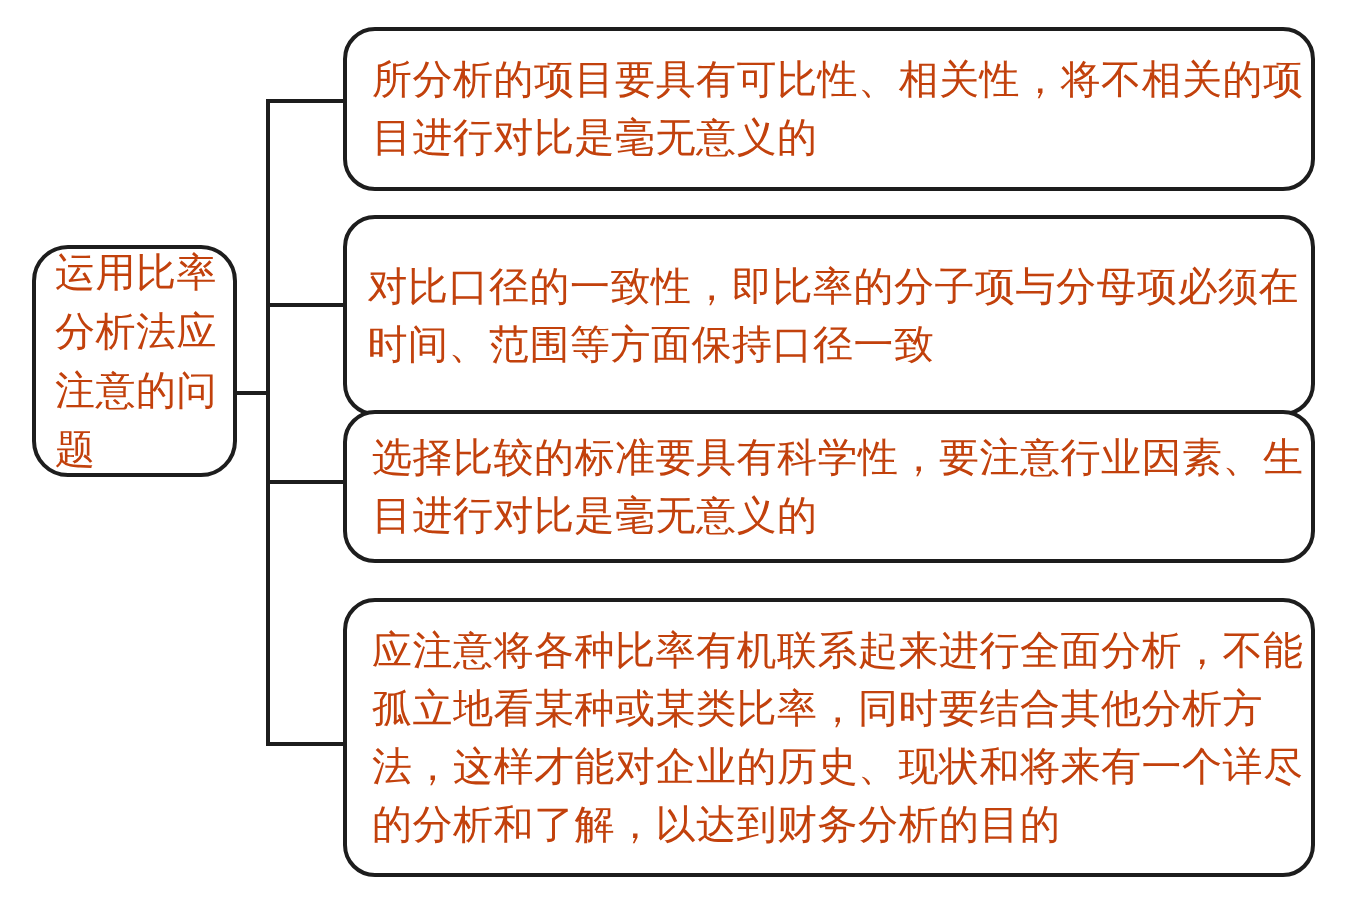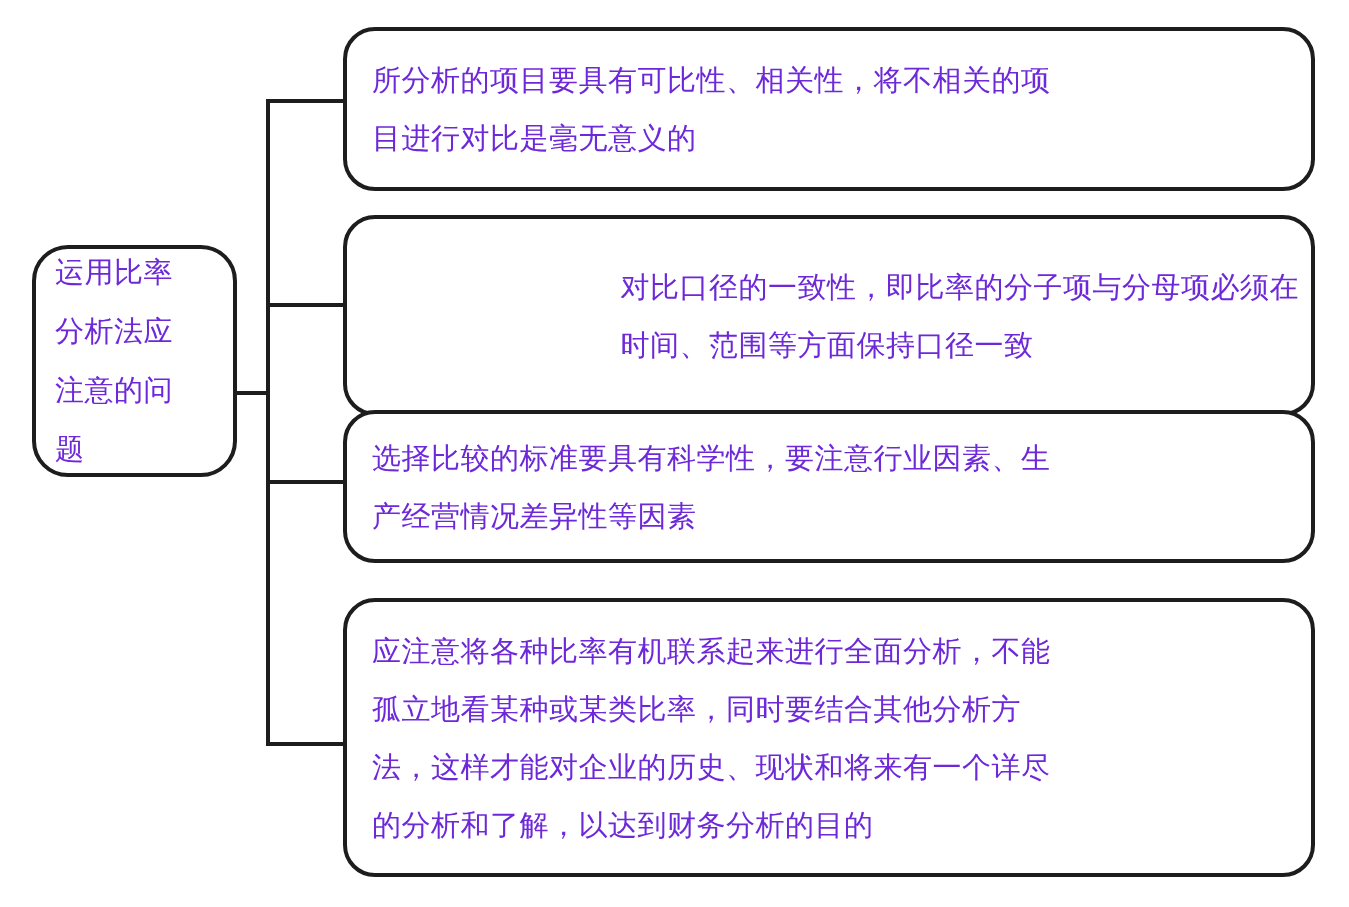--- a/index.html
+++ b/index.html
@@ -26,22 +26,22 @@
     position: absolute;
     box-sizing: border-box;
     border: 4px solid #1d1d1d;
     border-radius: 32px;
     background: #ffffff;
     display: flex;
     align-items: center;
   }
   .node-text {
     white-space: pre;
-    color: #6d28d9;
-    font-size: 29px;
+    color: #c2410c;
+    font-size: 40px;
     line-height: 58px;
     letter-spacing: 0.5px;
   }
   
   .node.root {
     left: 32px;
     top: 245px;
     width: 205px;
     height: 232px;
     border-radius: 36px;
@@ -85,21 +85,21 @@
 目进行对比是毫无意义的</div>
   </div>
 
   <div class="node branch b2">
     <div class="node-text">对比口径的一致性，即比率的分子项与分母项必须在
 时间、范围等方面保持口径一致</div>
   </div>
 
   <div class="node branch b3">
     <div class="node-text">选择比较的标准要具有科学性，要注意行业因素、生
-产经营情况差异性等因素</div>
+目进行对比是毫无意义的</div>
   </div>
 
   <div class="node branch b4">
     <div class="node-text">应注意将各种比率有机联系起来进行全面分析，不能
 孤立地看某种或某类比率，同时要结合其他分析方
 法，这样才能对企业的历史、现状和将来有一个详尽
 的分析和了解，以达到财务分析的目的</div>
   </div>
 
 </div>

